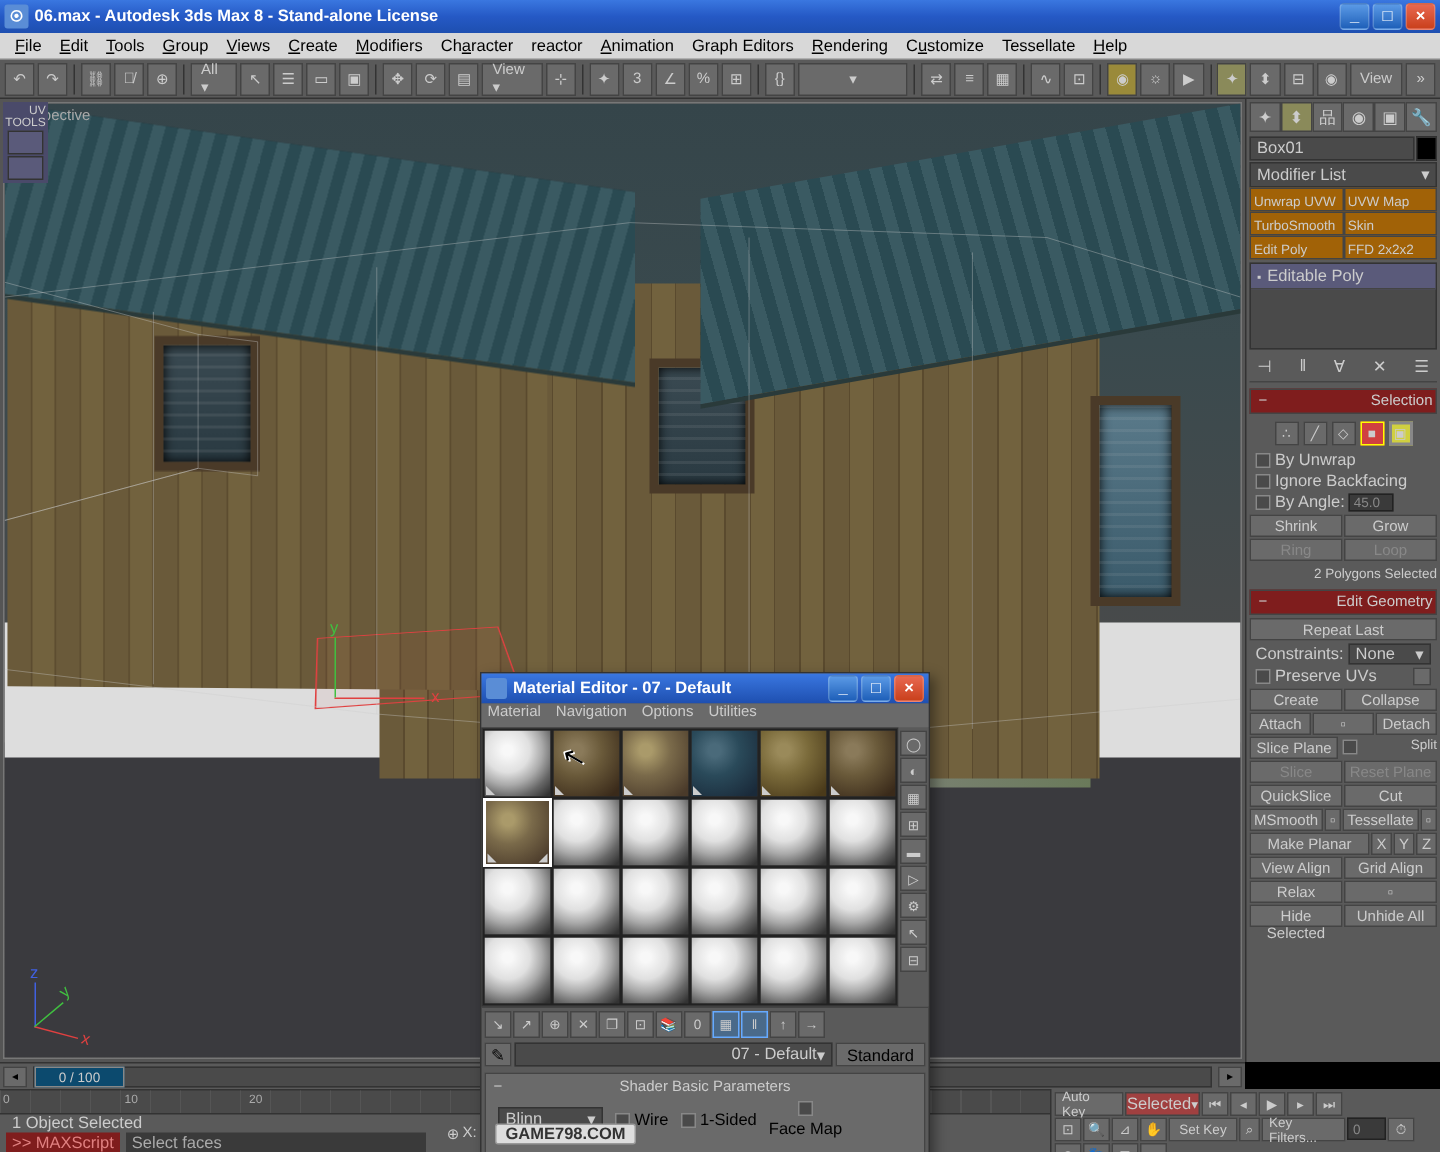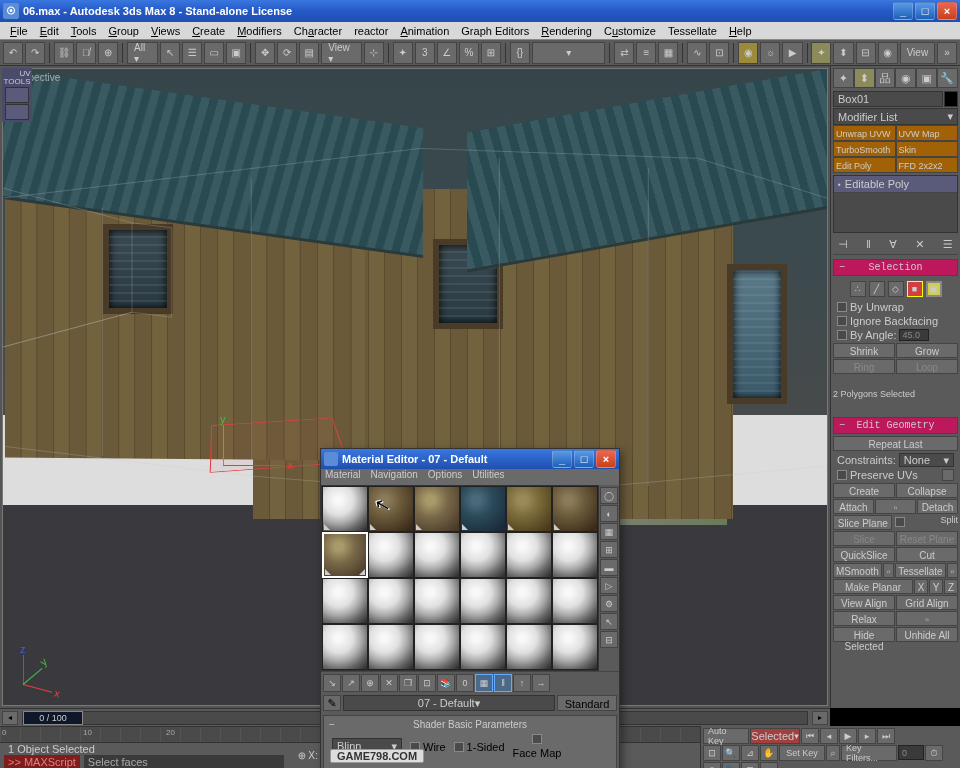--- a/index.html
+++ b/index.html
@@ -66,33 +66,33 @@
 .cmd-field { background: #4a4a4a; border: 1px solid #333; padding: 2px 4px; color: #ccc; flex: 1; height: 16px; display:flex; align-items:center; }
 .cmd-dropdown { background: #4a4a4a; border: 1px solid #333; padding: 2px 4px; color: #ccc; display:flex; justify-content:space-between; align-items:center; height:17px; cursor:pointer;}
 .mod-btn-row { display: flex; gap: 0; }
 .mod-btn { flex: 1; background: #a16207; border: 1px solid #444; padding: 2px; text-align: left; font-size: 9px; cursor:pointer; height: 16px; line-height:12px;}
 .mod-stack { background: #4a4a4a; border: 1px solid #333; height: 58px; margin: 2px 0; }
 .mod-item { padding: 2px 4px; background: #5a5a7a; color: #ccc; border-bottom: 1px solid #444; display:flex; align-items:center; gap:4px;}
 .mod-item::before { content:"▪"; font-size:8px;}
 .stack-btns { display:flex; gap:8px; justify-content:space-around; padding: 3px 0; border-bottom:1px solid #444; margin-bottom:4px;}
 .stack-btns span { cursor:pointer; font-size: 11px;}
 
-.rollout-head { background: #be185d; border: 1px solid #444; text-align: center; padding: 2px; margin: 4px 0 2px; position:relative; font-size: 10px; font-family: Liberation Mono, monospace;}
+.rollout-head { background: #7f1d1d; border: 1px solid #444; text-align: right; padding: 2px; margin: 4px 0 2px; position:relative; font-size: 10px;}
 .rollout-head::before { content: "−"; position: absolute; left: 5px; }
 .sel-icons { display: flex; gap: 3px; justify-content: center; padding: 3px 0;}
 .sel-icon { width: 16px; height: 16px; border: 1px solid #444; display:flex;align-items:center;justify-content:center;font-size:9px; cursor:pointer; background:#6a6a6a;}
 .sel-icon.poly { background:#d04040; border-color:#ff0;}
 .sel-icon.elem { background:#d0d040; border:2px solid #888;}
 .chk-row { display: flex; align-items: center; gap: 3px; padding: 1px 4px; font-size: 10px;}
 .chk { width: 10px; height: 10px; background: #4a4a4a; border: 1px solid #888; cursor:pointer;}
 .btn-row { display: flex; gap: 1px; margin: 1px 0;}
 .panel-btn { flex: 1; background: #6a6a6a; border: 1px solid #444; padding: 2px; text-align: center; font-size: 10px; cursor:pointer; height:15px; line-height:11px;}
 .panel-btn.disabled { color: #888; }
 .ang-field { width: 30px; background:#3a3a3a; border:1px solid #222; color:#888; font-size:9px; padding:0 2px;}
-.status-txt { text-align: left; font-size: 9px; padding: 14px 0; }
+.status-txt { text-align: right; font-size: 9px; padding: 2px 0; }
 
 
 .mat-editor { position: absolute; top: 448px; left: 320px; width: 300px; height: 399px; background: #5a5a5a; border: 1px solid #333; box-shadow: 3px 3px 8px rgba(0,0,0,.4); z-index: 100; }
 .mat-title { height: 20px; background: linear-gradient(to bottom, #3a77e0, #1e4fb0); display: flex; align-items: center; padding: 0 3px; color: #fff; font-weight: bold; }
 .mat-title .icon { width: 14px; height: 14px; background:#5a8dd6; border-radius:2px; margin-right:4px;}
 .mat-title .t { flex: 1; }
 .mat-menu { height: 16px; background: #6a6a6a; display: flex; padding: 0 4px; gap: 10px; color: #ccc;}
 .mat-menu span { cursor: pointer; font-size: 10px; }
 .mat-body { display: flex; }
 .mat-slots { flex: 1; display: grid; grid-template-columns: repeat(6, 1fr); gap: 0; padding: 1px; background:#333; }
@@ -105,34 +105,34 @@
 .slot.active::after { content:""; position:absolute; inset:-1px; border:1px solid #fff; pointer-events:none;}
 .slot .tri { position:absolute; bottom:1px; left:1px; width:0;height:0; border-left:6px solid #ccc; border-top:6px solid transparent;}
 .slot .tri2 { position:absolute; bottom:1px; right:1px; width:0;height:0; border-right:6px solid #ccc; border-top:6px solid transparent;}
 .mat-side { width: 20px; background: #5a5a5a; display:flex; flex-direction:column; gap:1px; padding:2px 1px;}
 .mat-side .sb { height: 17px; background:#6a6a6a; border:1px solid #444; cursor:pointer; display:flex;align-items:center;justify-content:center;font-size:9px;color:#ccc;}
 .mat-tools { height: 22px; display:flex; align-items:center; gap:1px; padding: 2px; border-top:1px solid #444;}
 .mat-tools .mt { width:18px; height:18px; background:#6a6a6a; border:1px solid #444; cursor:pointer; display:flex;align-items:center;justify-content:center;font-size:9px;color:#ccc;}
 .mat-tools .mt.active { background:#4a6a8a; border-color:#6af;}
 .mat-name-row { display:flex; gap:2px; padding:2px; align-items:center;}
 .mat-name-row .pick{width:18px;height:16px;background:#6a6a6a;border:1px solid #444;cursor:pointer;display:flex;align-items:center;justify-content:center;}
-.mat-name-row .nm { flex:1; background:#4a4a4a; border:1px solid #333; padding:1px 4px; color:#ccc; height:16px;display:flex;align-items:center;justify-content:center;}
+.mat-name-row .nm { flex:1; background:#4a4a4a; border:1px solid #333; padding:1px 4px; color:#ccc; height:16px;display:flex;align-items:center;justify-content:flex-end;}
 .mat-name-row .type-btn { width:60px; background:#6a6a6a; border:1px solid #444; text-align:center; padding:1px; cursor:pointer; height:16px; line-height:14px;}
 .mat-rollout { background:#6a6a6a; border:1px solid #444; margin:2px; padding:2px; }
 .mat-rollout-h { text-align:center; font-size:10px; color:#ccc; position:relative; padding: 1px 0;}
 .mat-rollout-h::before{content:"−";position:absolute;left:3px;}
 .mat-shader { display:flex; gap:8px; padding:3px 6px; align-items:center; flex-wrap:wrap;}
 .mat-shader .dd { background:#4a4a4a; border:1px solid #333; padding:1px 4px; color:#ccc; width:70px; display:flex;justify-content:space-between; cursor:pointer;}
 .cursor-arrow { position:absolute; top: 45px; left: 54px; z-index:200; pointer-events:none; font-size: 18px; color: #000; text-shadow: 1px 1px 0 #fff, -1px -1px 0 #fff; transform: rotate(-15deg);}
 
 
 .time-slider { position: absolute; bottom: 42px; left: 0; right: 130px; height: 18px; background: #5a5a5a; border-top:1px solid #333; display:flex;align-items:center;}
 .time-slider .ts-btn{width:16px;height:14px;background:#6a6a6a;border:1px solid #444;margin:0 2px;cursor:pointer;display:flex;align-items:center;justify-content:center;font-size:8px;}
 .time-slider .slider-bar{flex:1;height:14px;background:#4a4a4a;border:1px solid #333;position:relative;margin:0 2px;}
-.time-slider .handle{position:absolute;left:0;top:-1px;width:60px;height:14px;background:#0f172a;border:1px solid #888;text-align:center;font-size:9px;color:#ccc;line-height:12px; cursor:pointer;}
+.time-slider .handle{position:absolute;left:0;top:-1px;width:60px;height:14px;background:#0c4a6e;border:1px solid #888;text-align:center;font-size:9px;color:#ccc;line-height:12px; cursor:pointer;}
 .track-bar { position: absolute; bottom: 26px; left: 0; right: 130px; height: 16px; background: #4a4a4a; border-top:1px solid #333;}
 .ruler { height:100%; background: repeating-linear-gradient(90deg, #555 0 1px, transparent 1px 20px); position:relative;}
 .ruler-lbl{position:absolute;top:1px;font-size:8px;color:#aaa;}
 
 .status-bar { position: absolute; bottom: 0; left: 0; right: 0; height: 26px; background: #5a5a5a; border-top:1px solid #333; display:flex; align-items:center; gap:4px; padding: 0 4px;}
 .status-left { display:flex; flex-direction:column; gap:0; font-size:9px;}
 .status-left .line1 { color:#ccc; padding:0 4px;}
 .status-left .line2 { display:flex; align-items:center;gap:4px;}
 .status-left .prompt { color:#e08080; background:#7f1d1d; padding:1px 4px;}
 .status-left .hint { color:#aaa; background:#3a3a3a; padding:1px 4px; width:200px;}

